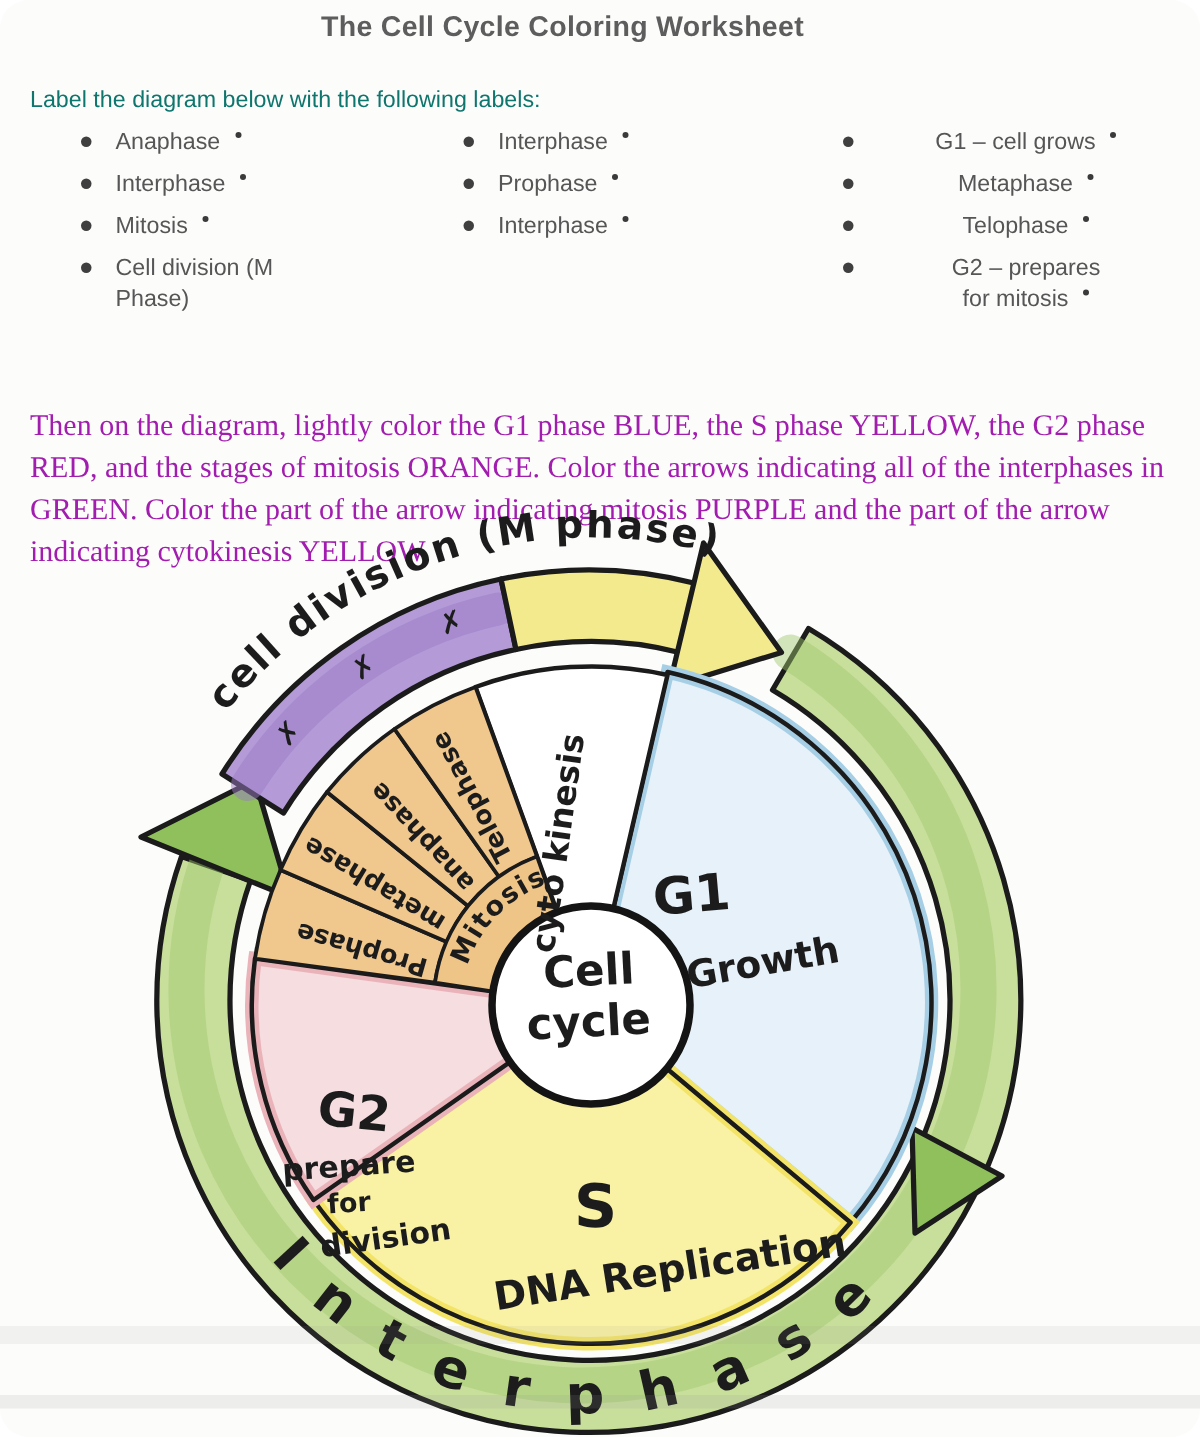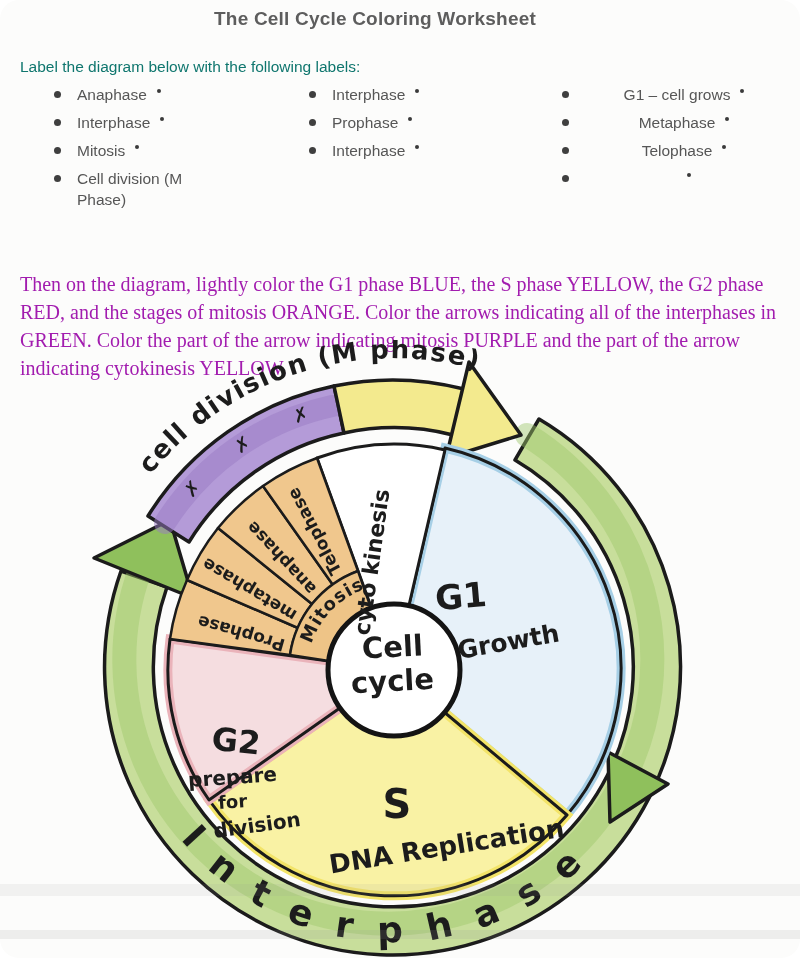--- a/index.html
+++ b/index.html
@@ -43,21 +43,22 @@
   <ul class="col c2">
     <li><span class="bdot"></span><span>Interphase</span><span class="adot"></span></li>
     <li><span class="bdot"></span><span>Prophase</span><span class="adot"></span></li>
     <li><span class="bdot"></span><span>Interphase</span><span class="adot"></span></li>
   </ul>
 
   <ul class="col c3">
     <li><span class="bdot"></span><span>G1 – cell grows</span><span class="adot"></span></li>
     <li><span class="bdot"></span><span>Metaphase</span><span class="adot"></span></li>
     <li><span class="bdot"></span><span>Telophase</span><span class="adot"></span></li>
-    <li><span class="bdot"></span><span class="adot"></span></li>
+    <li><span class="bdot"></span><span>G2 – prepares
+for mitosis</span><span class="adot"></span></li>
   </ul>
 
   <p class="instructions">Then on the diagram, lightly color the G1 phase BLUE, the S phase YELLOW, the G2 phase RED, and the stages of mitosis ORANGE. Color the arrows indicating all of the interphases in GREEN. Color the part of the arrow indicating mitosis PURPLE and the part of the arrow indicating cytokinesis YELLOW.</p>
 
   <svg class="diagram" width="800" height="618" viewBox="0 0 800 618" xmlns="http://www.w3.org/2000/svg">
     <defs>
       <path id="topArc" d="M148,138 A312,312 0 0 1 475,29"></path>
       <path id="botArc" d="M177,494 A272,272 0 0 0 596,512"></path>
       <path id="mitoArc" d="M311,306 A86,86 0 0 1 365,249"></path>
     </defs>

